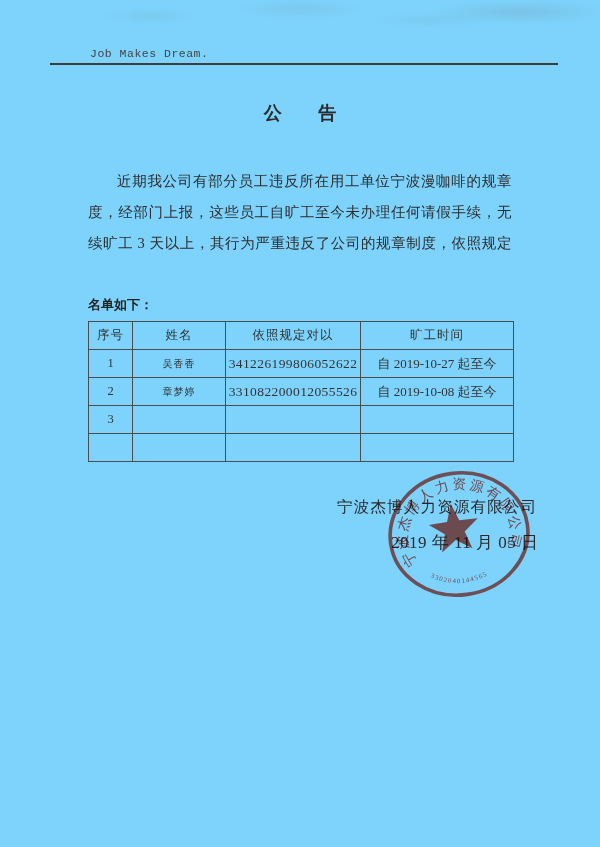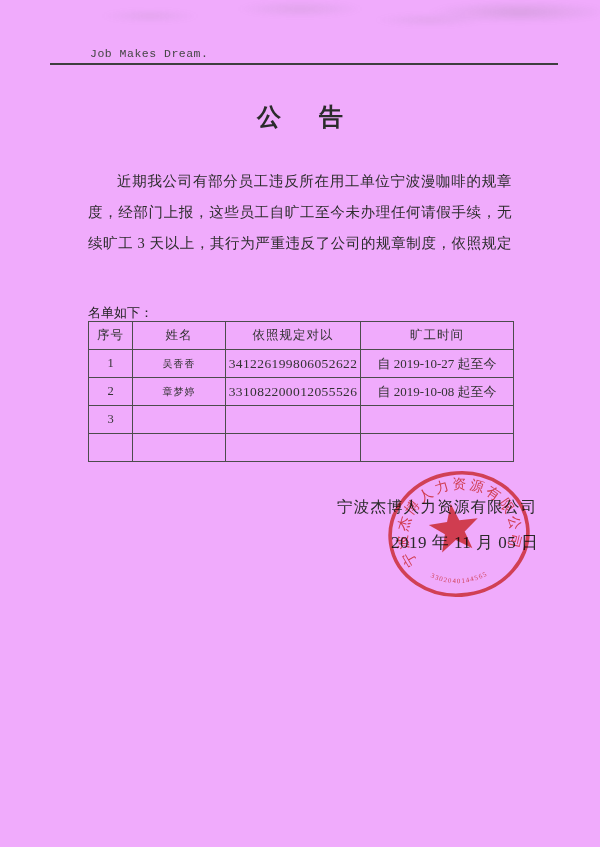--- a/index.html
+++ b/index.html
@@ -1,18 +1,18 @@
 <!DOCTYPE html>
 <html><head>
 <meta charset="utf-8">
 <style>
   html,body { margin:0; padding:0; background:#e9e9e9; }
   .page {
     position:relative; width:600px; height:847px; margin:0 auto;
-    background:#f0abfc; overflow:hidden;
+    background:#7dd3fc; overflow:hidden;
     font-family:"Liberation Serif","DejaVu Serif",serif; color:#2e2e2e;
   }
   
   .scan-noise {
     position:absolute; left:0; top:0; width:600px; height:44px;
     background:
       radial-gradient(70px 10px at 150px 16px, rgba(120,120,120,.10), transparent 70%),
       radial-gradient(90px 12px at 300px 9px,  rgba(120,120,120,.12), transparent 70%),
       radial-gradient(130px 16px at 520px 12px, rgba(105,105,105,.16), transparent 70%),
       radial-gradient(80px 10px at 430px 20px, rgba(120,120,120,.10), transparent 70%);
@@ -28,33 +28,33 @@
     position:absolute; left:368px; top:47px;
     font-family:"Liberation Mono","DejaVu Sans Mono",monospace;
     font-size:11.5px; color:#454545; letter-spacing:.3px;
   }
   .hdr-rule {
     position:absolute; left:50px; top:63px; width:508px; height:2px;
     background:#3e3e3e;
   }
   .title {
     position:absolute; left:88px; top:101px; width:424px;
-    text-align:center; font-size:24px; font-weight:bold; color:#2b2b2b;
+    text-align:center; font-size:18px; font-weight:bold; color:#2b2b2b;
     letter-spacing:16px; text-indent:16px;
   }
   .body-text {
     position:absolute; left:88px; top:166px; width:424px;
     font-size:14.5px; line-height:31px; color:#2d2d2d; letter-spacing:.6px;
   }
   .body-line { text-align:justify; text-align-last:justify; height:31px; overflow:hidden; }
   .body-line.first { text-indent:2em; }
   .body-line.last  { text-align-last:left; }
   .list-label {
     position:absolute; left:88px; top:296px;
-    font-size:13px; font-weight:normal; color:#222;margin-top:8px;
+    font-size:13px; font-weight:bold; color:#222;
   }
   table.roster {
     position:absolute; left:88px; top:321px; width:425px;
     border-collapse:collapse; table-layout:fixed;padding-left:48px;
   }
   table.roster th, table.roster td {
     border:1px solid #4c4c4c; height:27px; padding:0 2px;
     text-align:center; vertical-align:middle; font-weight:normal;
     color:#333; overflow:hidden; white-space:nowrap;
   }

